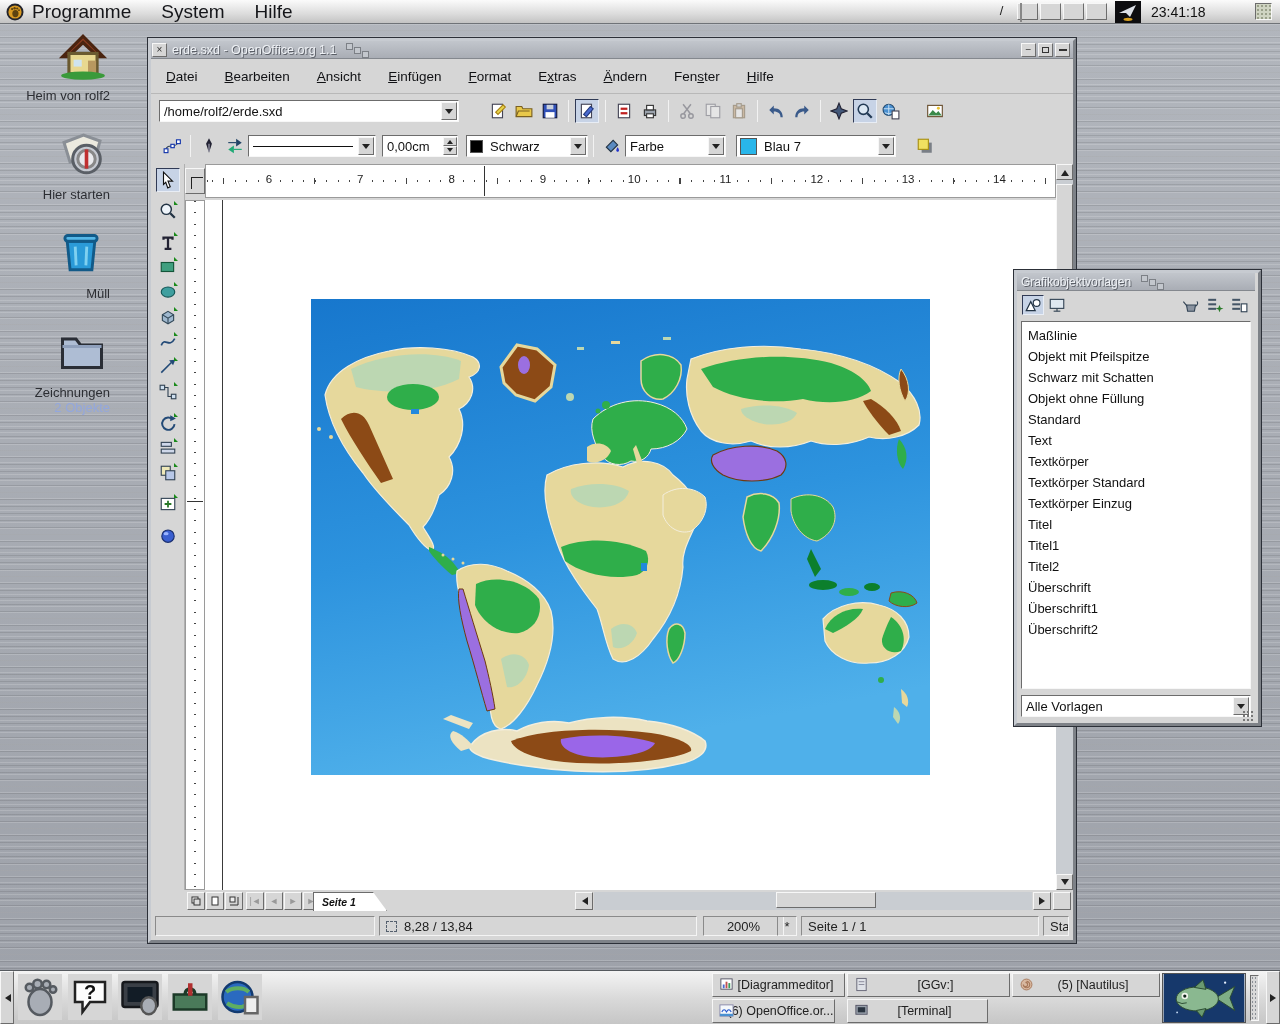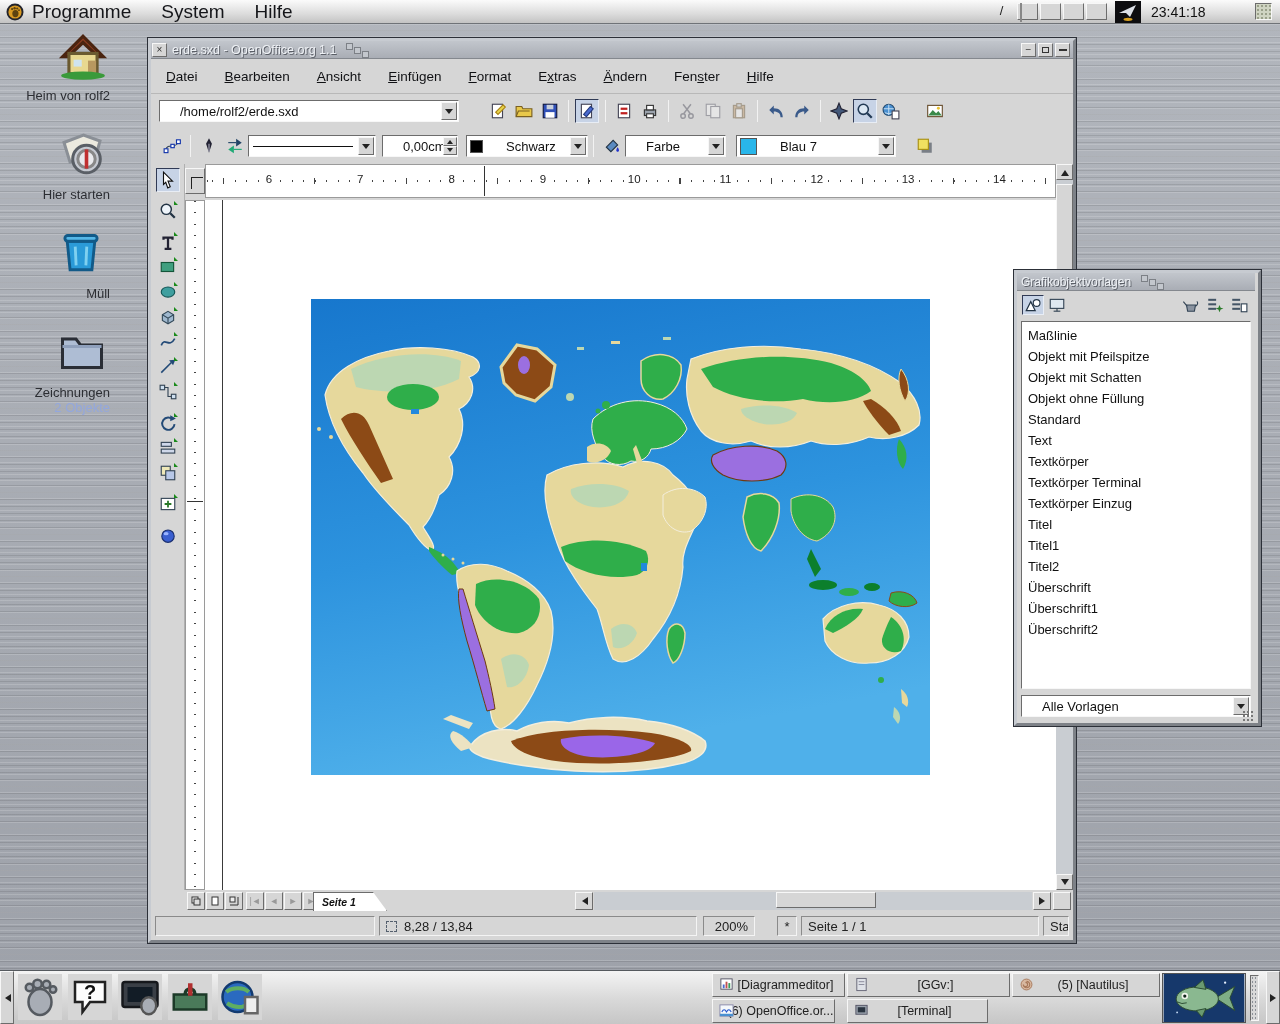--- a/index.html
+++ b/index.html
@@ -57,21 +57,21 @@
   .deco i:nth-child(1){left:0;top:0;} .deco i:nth-child(2){left:8px;top:4px;} .deco i:nth-child(3){left:16px;top:8px;}
   .glyph-max { width:7px; height:6px; border:1px solid #333; }
   .glyph-shade { width:8px; height:0; border-top:2px solid #333; }
 
   #oo-menubar { position:absolute; left:0; top:18px; right:0; height:35px; background:#d6d6d6;
     display:flex; align-items:center; gap:27px; padding-left:15px; border-bottom:1px solid #b8b8b8; }
   .menu-item { font-size:13.5px; color:#101114; white-space:nowrap; }
 
   #oo-funcbar { position:absolute; left:0; top:53px; right:0; height:34px; display:flex; align-items:center; padding-left:8px; }
   .combo { height:22px; background:#fff; border:1px solid; border-color:#6c6c6c #f7f7f7 #f7f7f7 #6c6c6c; display:flex; align-items:center; }
-  .combo .cval { font-size:13px; color:#111; padding:0 20px; flex:1; white-space:nowrap; overflow:hidden; }
+  .combo .cval { font-size:13px; color:#111; padding:0 4px; flex:1; white-space:nowrap; overflow:hidden; }
   .drop-btn { width:16px; height:18px; margin:1px; display:flex; align-items:center; justify-content:center; }
   .arr-dn { width:0; height:0; border:4px solid transparent; border-top:5px solid #222; margin-top:4px; }
   #url-combo { width:300px; }
   .tb-icon { width:24px; height:24px; margin:0 1px; border:1px solid transparent; display:flex; align-items:center; justify-content:center; background:transparent; }
   .tb-icon.pressed { background:#c7d3e6; }
   .vsep { width:1px; height:22px; background:#9a9a9a; border-right:1px solid #f2f2f2; margin:0 5px; }
   .gap { width:18px; }
 
   #oo-objbar { position:absolute; left:0; top:87px; right:0; height:36px; display:flex; align-items:center; padding-left:8px; }
   .swatch { width:13px; height:13px; border:1px solid #555; margin:0 3px; }
@@ -710,21 +710,21 @@
         </span>
     <span class="mini-btn r" style="right:2px;width:18px"></span>
   </div>
 
   <div id="statusbar">
     <span class="stcell" style="left:4px;width:220px"></span>
     <span class="stcell" style="left:228px;width:318px">
           <span class="posicon"></span>
           <span>8,28 / 13,84</span>
         </span>
-    <span class="stcell" style="left:552px;width:52px;justify-content:flex-end">
+    <span class="stcell" style="left:552px;width:81px;justify-content:center">
           <span>200%</span>
         </span>
     <span class="stcell" style="left:626px;width:20px;justify-content:center">
           <span>*</span>
         </span>
     <span class="stcell" style="left:650px;width:238px">
           <span>Seite 1 / 1</span>
         </span>
     <span class="stcell" style="left:892px;width:26px">
           <span>Sta</span>
@@ -777,26 +777,26 @@
             <rect x="2" y="2.5" width="7" height="1.8" fill="#456"></rect>
             <rect x="2" y="6.5" width="7" height="1.8" fill="#456"></rect>
             <rect x="2" y="10.5" width="7" height="1.8" fill="#456"></rect>
             <rect x="10" y="7" width="5" height="7" fill="#fff" stroke="#345"></rect>
           </svg>
         </span>
       </div>
   <div id="styles-list" class="s">
         <div class="slist-item">Maßlinie</div>
         <div class="slist-item">Objekt mit Pfeilspitze</div>
-        <div class="slist-item">Objekt mit Schatten</div>
+        <div class="slist-item">Schwarz mit Schatten</div>
         <div class="slist-item">Objekt ohne Füllung</div>
         <div class="slist-item">Standard</div>
         <div class="slist-item">Text</div>
         <div class="slist-item">Textkörper</div>
-        <div class="slist-item">Textkörper Terminal</div>
+        <div class="slist-item">Textkörper Standard</div>
         <div class="slist-item">Textkörper Einzug</div>
         <div class="slist-item">Titel</div>
         <div class="slist-item">Titel1</div>
         <div class="slist-item">Titel2</div>
         <div class="slist-item">Überschrift</div>
         <div class="slist-item">Überschrift1</div>
         <div class="slist-item">Überschrift2</div>
       </div>
   <span class="combo" id="styles-combo">
     <span class="cval">Alle Vorlagen</span>

